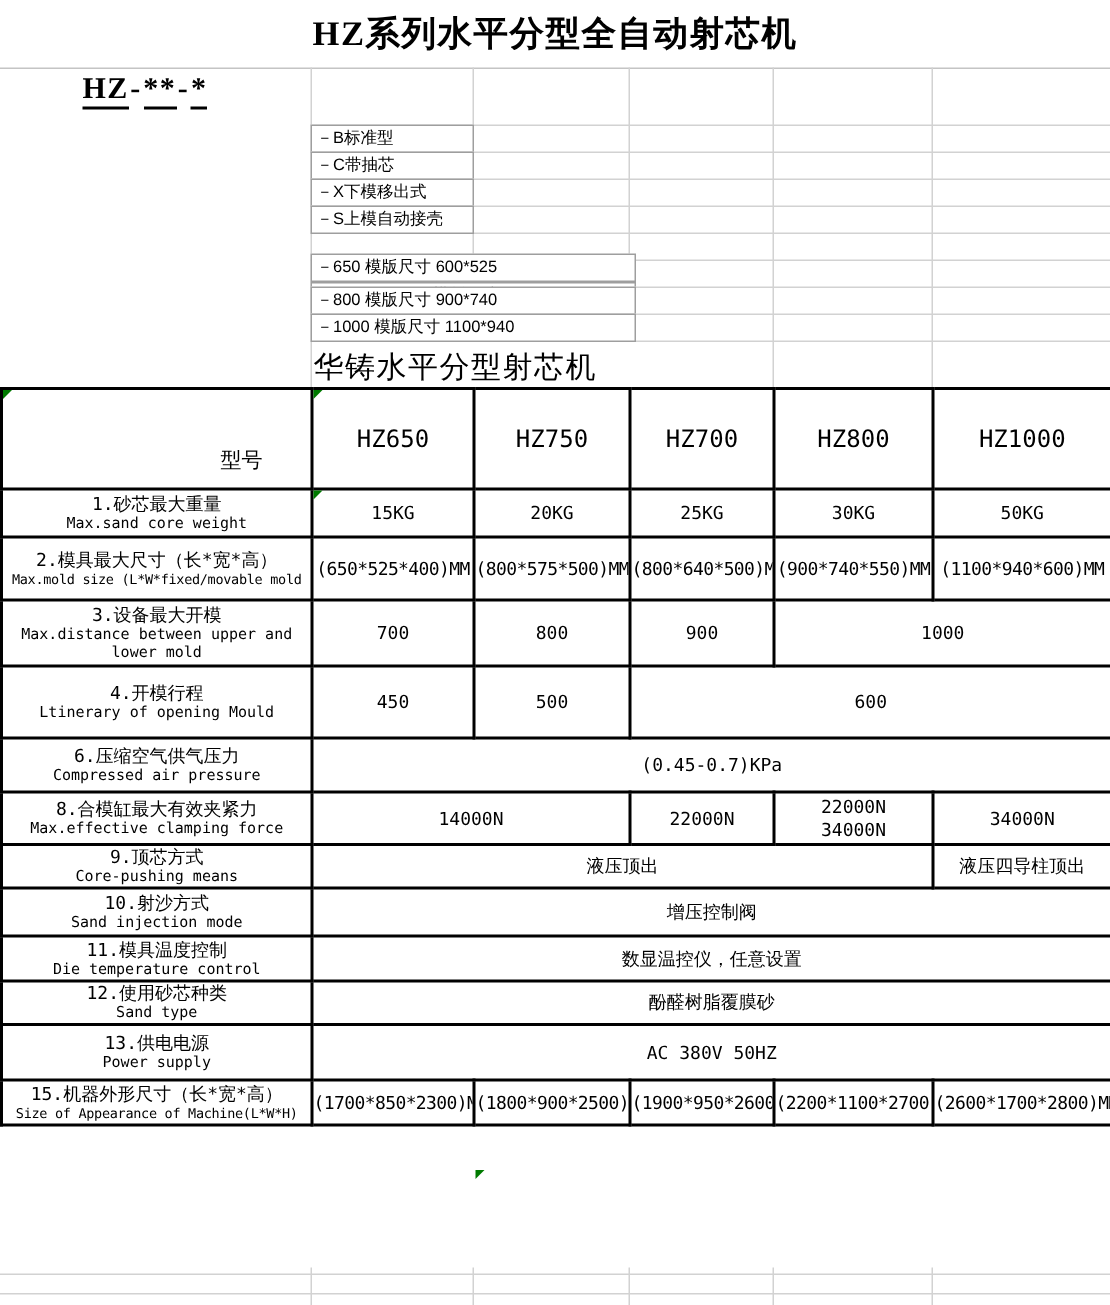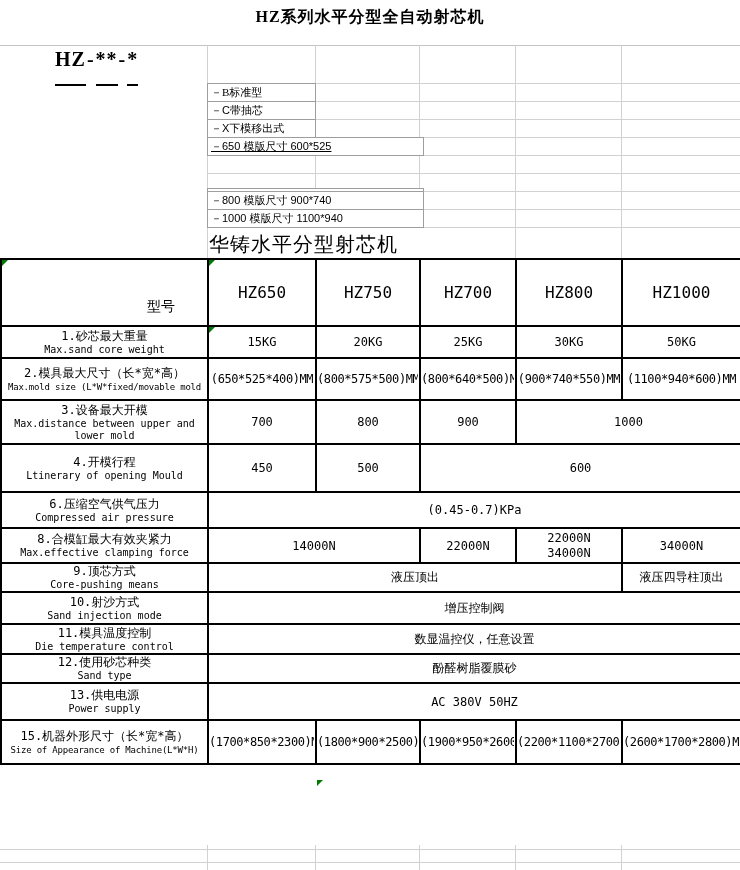--- a/index.html
+++ b/index.html
@@ -9,32 +9,32 @@
     background:#ffffff;
     font-family:"Liberation Sans",sans-serif;
     color:#000;
     overflow:hidden;
   }
   
   .title{
     position:absolute;left:0;top:7px;width:740px;
     text-align:center;
     font-family:"Liberation Serif",serif;
-    font-weight:bold;font-size:16px;letter-spacing:1px;
+    font-weight:bold;font-size:23px;letter-spacing:1px;
   }
   
   .gl{position:absolute;background:#d2d2d2;}
   .gl.dark{background:#c4c4c4;}
   
   .model-code{
     position:absolute;left:55px;top:48px;
     font-family:"Liberation Serif",serif;
     font-weight:bold;font-size:20px;letter-spacing:1px;
   }
-  .model-code .u{border-bottom:2px solid #000;padding-bottom:14px;}
+  .model-code .u{border-bottom:2px solid #000;padding-bottom:1px;}
   .model-code .d{padding:0 1px;}
   
   .opt{
     position:absolute;left:207px;height:19px;
     background:#fff;border:1px solid #9e9e9e;
     box-sizing:border-box;
     font-size:11px;line-height:17px;
     padding-left:3px;white-space:nowrap;
   }
   .opt.narrow{width:109px;}
@@ -66,21 +66,21 @@
   }
   td.param .zh{display:block;font-size:12px;line-height:15px;white-space:nowrap;}
   td.param .en{
     display:block;
     font-family:"DejaVu Sans Mono",monospace;
     font-size:10px;line-height:12px;
   }
   td.param .en.tight{font-size:9px;letter-spacing:-0.2px;white-space:nowrap;}
   td.dim{
     font-size:10px;letter-spacing:-0.4px;
-    text-align:left;padding-left:2px;white-space:nowrap;border-radius:16px;
+    text-align:left;padding-left:2px;white-space:nowrap;
   }
   td.cn{font-size:13px;font-family:"Liberation Sans",sans-serif;}
   .corner-cell{position:relative;height:100%;}
   .corner-top{position:absolute;top:5px;right:32px;font-size:14px;font-family:"Liberation Sans",sans-serif;}
   .corner-bottom{position:absolute;top:31px;left:5px;font-size:14px;font-family:"Liberation Sans",sans-serif;}
   .twoline span{display:block;line-height:15px;}
   
   .flag{
     position:absolute;width:0;height:0;
     border-top:6px solid #007a00;
@@ -111,25 +111,25 @@
   <div class="gl" style="left:207px;top:155px;width:533px;height:1px;"></div>
   <div class="gl" style="left:207px;top:173px;width:533px;height:1px;"></div>
   <div class="gl" style="left:207px;top:191px;width:533px;height:1px;"></div>
   <div class="gl" style="left:207px;top:209px;width:533px;height:1px;"></div>
   <div class="gl" style="left:207px;top:227px;width:533px;height:1px;"></div>
 
   <div class="model-code">
     <span class="u">HZ</span><span class="d">-</span><span class="u">**</span><span class="d">-</span><span class="u">*</span>
   </div>
 
-  <div class="opt narrow" style="top:83px;font-family:Liberation Serif, serif;">－B标准型</div>
+  <div class="opt narrow" style="top:83px;">－B标准型</div>
   <div class="opt narrow" style="top:101px;">－C带抽芯</div>
   <div class="opt narrow" style="top:119px;">－X下模移出式</div>
   <div class="opt narrow" style="top:137px;">－S上模自动接壳</div>
-  <div class="opt wide" style="top:137px;text-decoration:underline;">－650  模版尺寸 600*525</div>
+  <div class="opt wide" style="top:169px;">－650  模版尺寸 600*525</div>
   <div class="opt wide" style="top:188px;padding-left:48px;">－700 模版尺寸  800*640</div>
   <div class="opt wide" style="top:191px;">－800  模版尺寸  900*740</div>
   <div class="opt wide" style="top:209px;">－1000 模版尺寸  1100*940</div>
 
   <div class="series-name">华铸水平分型射芯机</div>
 
   <table class="spec">
     <colgroup>
       <col style="width:207px">
         <col style="width:108px">
@@ -257,21 +257,21 @@
 
     <tr style="height:37px">
       <td class="param">
         <span class="zh">13.供电电源</span>
         <span class="en">Power supply</span>
       </td>
       <td colspan="5">AC  380V  50HZ</td>
     </tr>
 
 
-    <tr style="height:44px">
+    <tr style="height:30px">
       <td class="param">
         <span class="zh">15.机器外形尺寸（长*宽*高）</span>
         <span class="en tight">Size of Appearance of Machine(L*W*H)</span>
       </td>
       <td class="dim">(1700*850*2300)MM</td>
       <td class="dim">(1800*900*2500)MM</td>
       <td class="dim">(1900*950*2600)MM</td>
       <td class="dim">(2200*1100*2700)MM</td>
       <td class="dim">(2600*1700*2800)MM</td>
     </tr>

